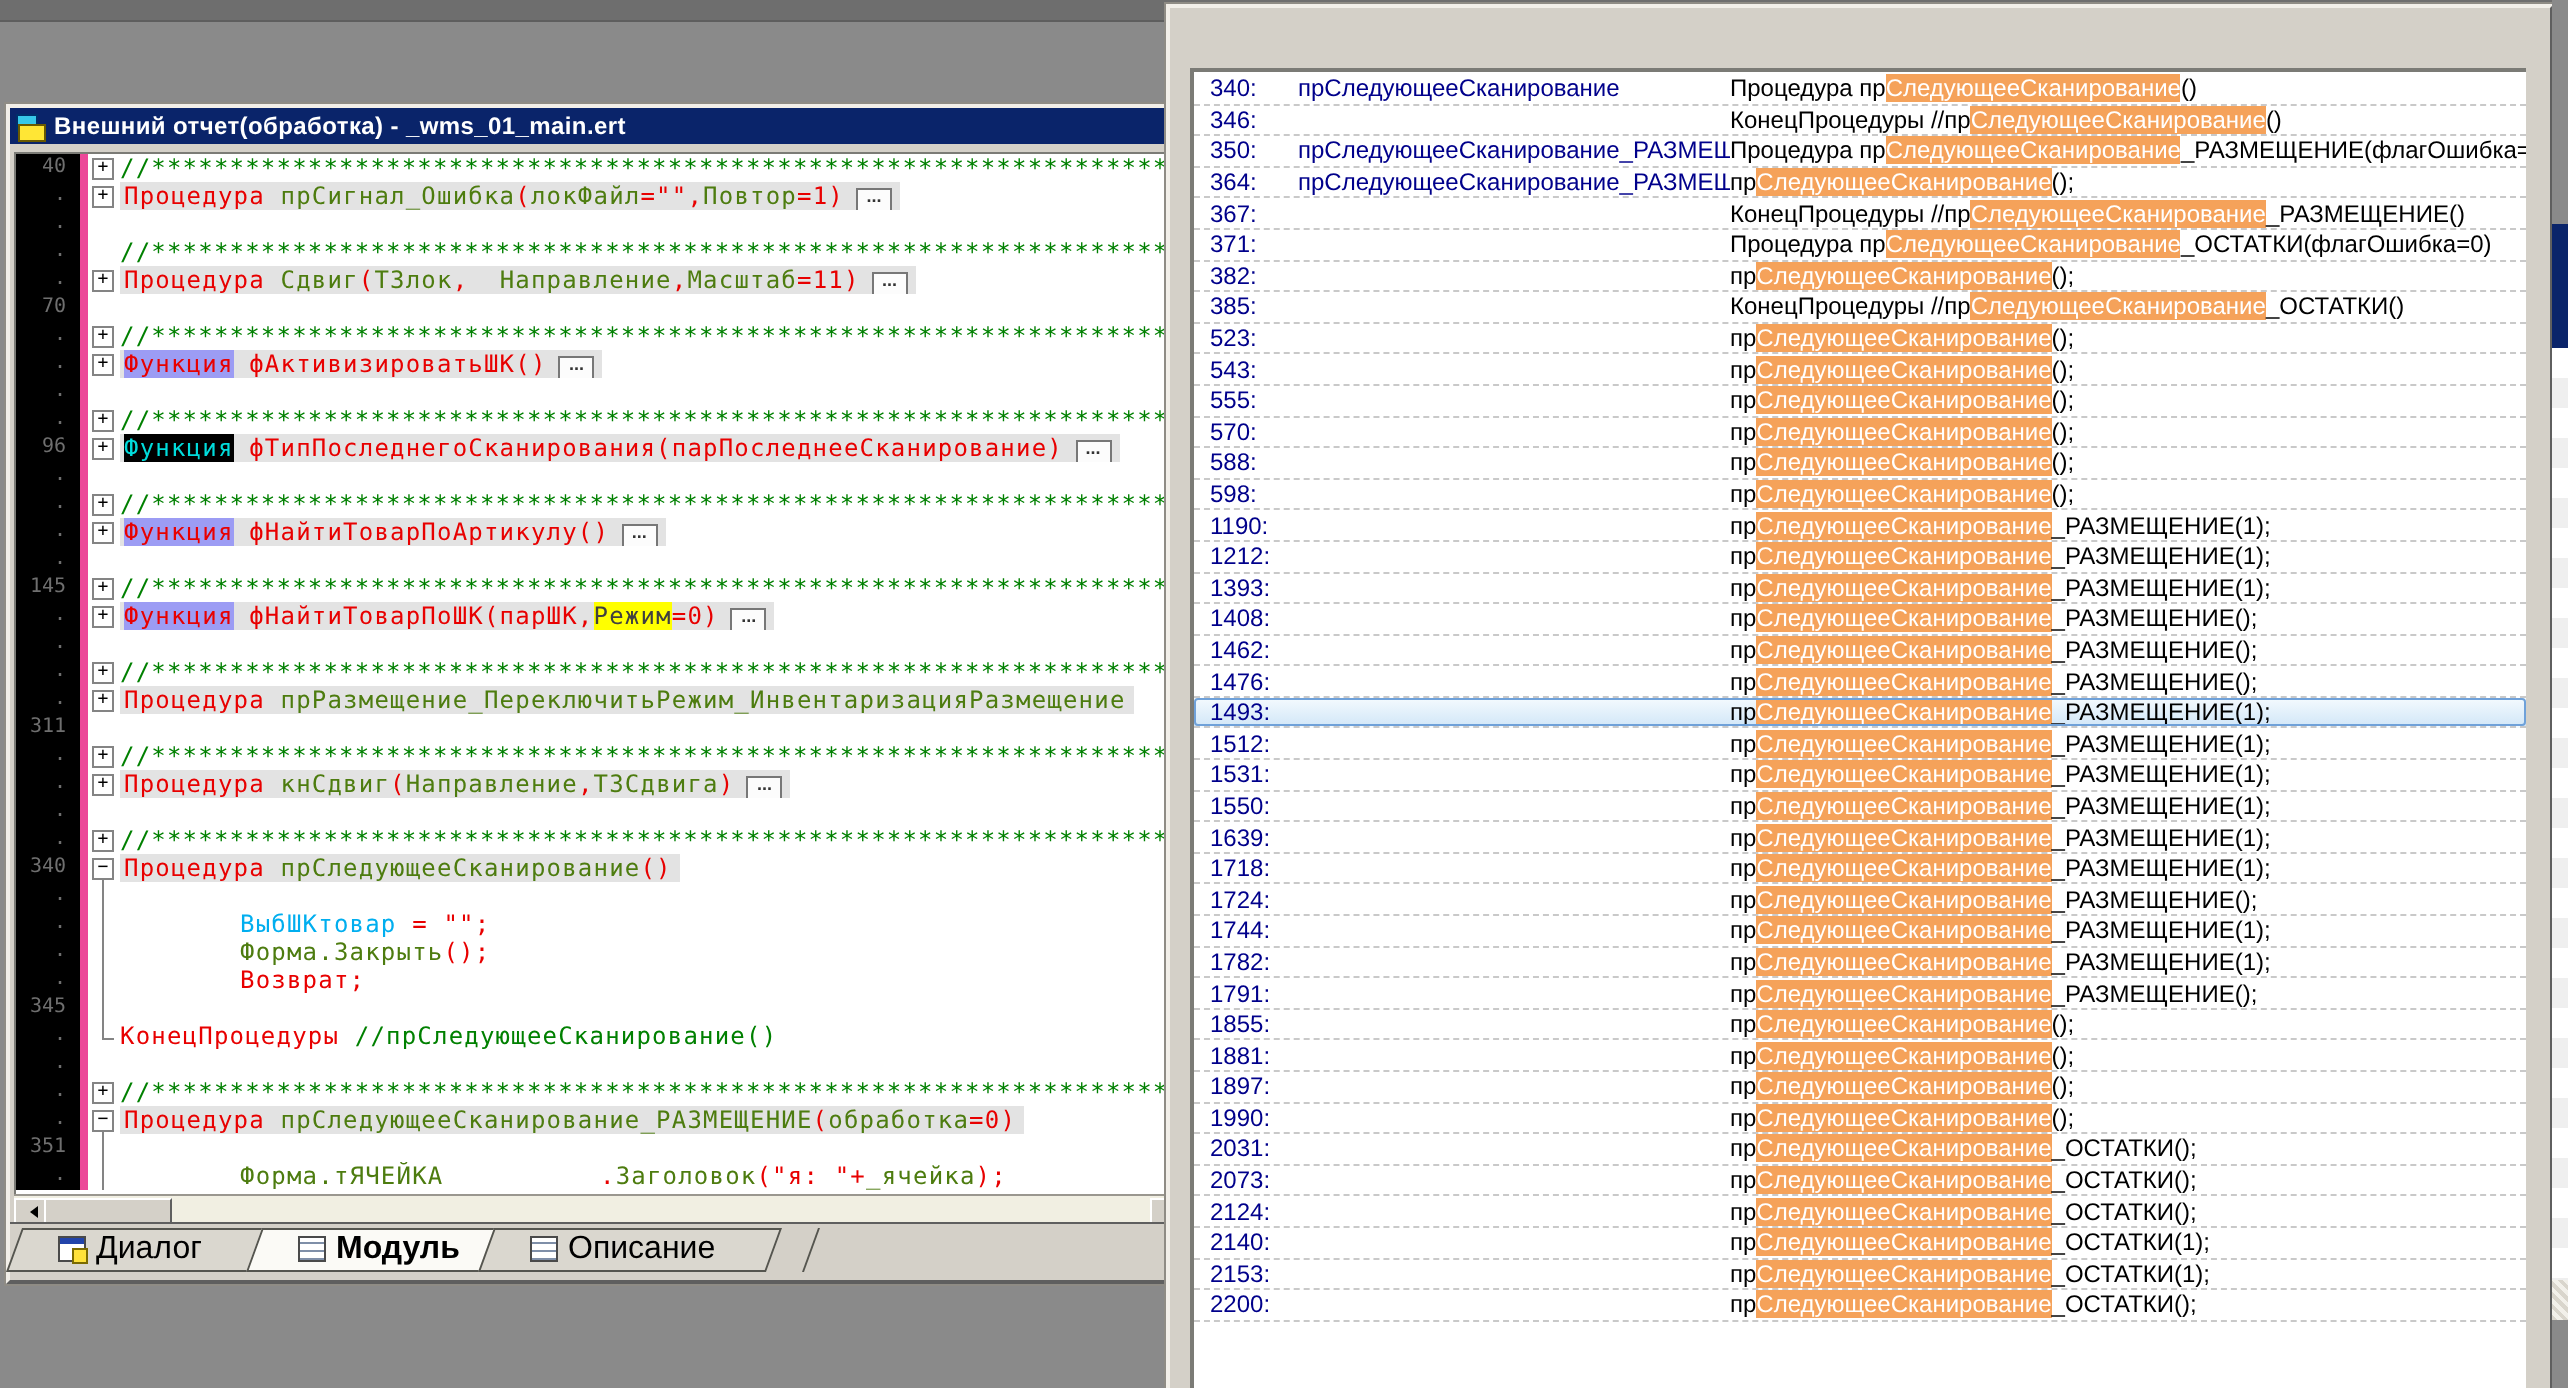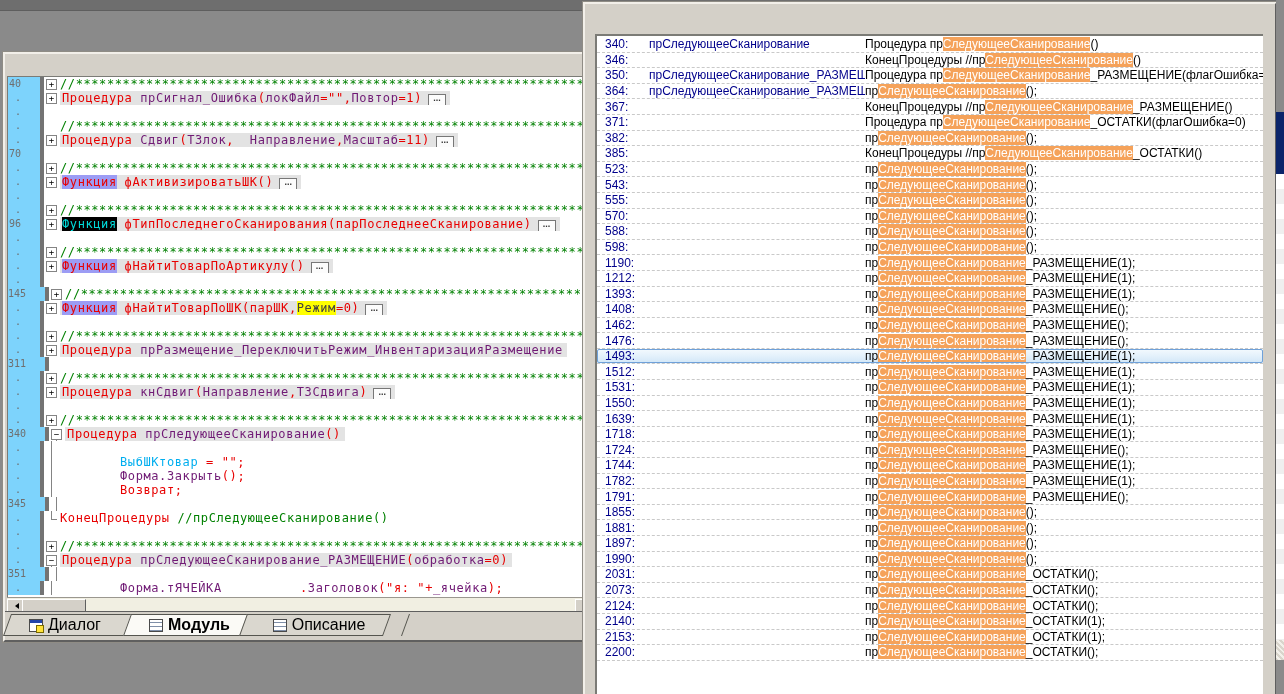--- a/index.html
+++ b/index.html
@@ -16,33 +16,33 @@
   
   #leftwin{left:3px;top:52px;width:588px;height:586px;}
   .lw-icon{width:15px;height:13px;position:relative;margin-right:4px;flex:0 0 15px;}
   .lw-icon::before{content:"";position:absolute;left:0;top:0;width:9px;height:7px;background:#37C8E8;border:1px solid #00306A;}
   .lw-icon::after{content:"";position:absolute;left:1px;top:5px;width:12px;height:7px;background:#FFE635;border:1px solid #6A5A00;}
 
   .editor-area{position:absolute;left:2px;right:2px;top:22px;bottom:42px;background:#fff;
                border:1px solid #7b7b76;border-right-color:#fff;border-bottom-color:#fff;overflow:hidden;}
   .crow{display:flex;height:14px;line-height:14px;white-space:pre;
         font-family:"DejaVu Sans Mono",monospace;font-size:12px;letter-spacing:.6px;}
-  .gut{flex:0 0 36px;background:#7dd3fc;color:#6F6F6F;text-align:right;padding-right:19px;
-       font-size:10px;letter-spacing:0;border-right:4px solid #737373;box-sizing:border-box;}
+  .gut{flex:0 0 36px;background:#000000;color:#6F6F6F;text-align:right;padding-right:7px;
+       font-size:10px;letter-spacing:0;border-right:4px solid #ec4899;box-sizing:border-box;}
   .mk{flex:0 0 16px;position:relative;}
   .foldbox{position:absolute;left:2px;top:2px;width:9px;height:9px;border:1px solid #848484;background:#fff;
            font:9px/8px "DejaVu Sans Mono",monospace;text-align:center;color:#000;letter-spacing:0;}
   .mk.minus::after{content:"";position:absolute;left:7px;top:13px;bottom:0;border-left:1px solid #848484;}
   .mk.line::after{content:"";position:absolute;left:7px;top:0;bottom:0;border-left:1px solid #848484;}
   .mk.end::after{content:"";position:absolute;left:7px;top:0;height:8px;width:5px;
                  border-left:1px solid #848484;border-bottom:1px solid #848484;}
   .ctext{flex:1;overflow:hidden;}
   .ctext.ind{padding-left:60px;}
   .cbar{display:inline-block;background:#E3E3E3;padding:0 4px 0 2px;}
-  .s-r{color:#E80000}.s-b{color:#701a75}.s-g{color:#008000}.s-c{color:#00AEEF}.s-n{color:#000}
+  .s-r{color:#E80000}.s-b{color:#4d7c0f}.s-g{color:#008000}.s-c{color:#00AEEF}.s-n{color:#000}
   .s-lav{background:#9C9CF4;color:#E80000}
   .s-blk{background:#000;color:#00DCDC}
   .s-yel{background:#FFFF00;color:#404040}
   .mbtn{display:inline-block;width:16px;height:10px;border:1px solid #777;background:#FCFCFC;color:#333;
         font:bold 9px/7px "Liberation Sans",sans-serif;text-align:center;vertical-align:1px;margin-left:6px;letter-spacing:0;}
 
   
   .hscroll{position:absolute;left:2px;right:2px;bottom:28px;height:14px;background:#F1EFE2;border-top:1px solid #9a978f;}
   .sb-btn{position:absolute;top:1px;width:14px;height:13px;background:#D4D0C8;
           border:1px solid;border-color:#fff #5f5f5f #5f5f5f #fff;}
@@ -90,20 +90,24 @@
   .sliver .hatch{position:absolute;left:0;right:0;top:640px;height:20px;
                  background:repeating-linear-gradient(45deg,#d9d5cc 0 2px,#f2f0ea 2px 4px);}
 </style>
 </head>
 <body>
 
 <div class="desktop">
   <div class="top-strip"></div>
 
   <div class="win" id="leftwin">
+    <div class="titlebar">
+      <span class="lw-icon"></span>
+      <span>Внешний отчет(обработка) - _wms_01_main.ert</span>
+    </div>
     <div class="editor-area">
       <div id="code-rows">
           <div class="crow"><div class="gut">40</div><div class="mk plus"><span class="foldbox">+</span></div><div class="ctext"><span class="s-g">//******************************************************************************************</span></div></div>
           <div class="crow"><div class="gut">.</div><div class="mk plus"><span class="foldbox">+</span></div><div class="ctext"><span class="cbar"><span class="s-r">Процедура </span><span class="s-b">прСигнал_Ошибка</span><span class="s-r">(</span><span class="s-b">локФайл</span><span class="s-r">="",</span><span class="s-b">Повтор</span><span class="s-r">=1)</span><span class="mbtn">...</span></span></div></div>
           <div class="crow"><div class="gut">.</div><div class="mk"></div><div class="ctext"></div></div>
           <div class="crow"><div class="gut">.</div><div class="mk"></div><div class="ctext"><span class="s-g">//******************************************************************************************</span></div></div>
           <div class="crow"><div class="gut">.</div><div class="mk plus"><span class="foldbox">+</span></div><div class="ctext"><span class="cbar"><span class="s-r">Процедура </span><span class="s-b">Сдвиг</span><span class="s-r">(</span><span class="s-b">ТЗлок</span><span class="s-r">,  </span><span class="s-b">Направление</span><span class="s-r">,</span><span class="s-b">Масштаб</span><span class="s-r">=11)</span><span class="mbtn">...</span></span></div></div>
           <div class="crow"><div class="gut">70</div><div class="mk"></div><div class="ctext"></div></div>
           <div class="crow"><div class="gut">.</div><div class="mk plus"><span class="foldbox">+</span></div><div class="ctext"><span class="s-g">//******************************************************************************************</span></div></div>
           <div class="crow"><div class="gut">.</div><div class="mk plus"><span class="foldbox">+</span></div><div class="ctext"><span class="cbar"><span class="s-lav">Функция</span><span class="s-r"> фАктивизироватьШК()</span><span class="mbtn">...</span></span></div></div>
@@ -139,21 +143,21 @@
         </div>
     </div>
     <div class="hscroll">
       <div class="sb-btn left"></div>
       <div class="sb-thumb"></div>
       <div class="sb-btn right"></div>
     </div>
     <div class="tabbar" id="tabbar">
         <div class="tab" style="left: 2px; width: 112px;"><span class="shape"></span><span class="tab-icon dialog"></span><span class="lbl">Диалог</span></div>
         <div class="tab active" style="left: 122px; width: 108px;"><span class="shape"></span><span class="tab-icon doc"></span><span class="lbl">Модуль</span></div>
-        <div class="tab" style="left: 238px; width: 108px; text-align: center;"><span class="shape"></span><span class="tab-icon doc"></span><span class="lbl">Описание</span></div>
+        <div class="tab" style="left: 238px; width: 108px;"><span class="shape"></span><span class="tab-icon doc"></span><span class="lbl">Описание</span></div>
         <div class="tab-trail" style="left: 400px;"></div>
       </div>
   </div>
 
   <div class="win" id="rightwin">
     <div class="listbox" id="results-list">
         <div class="rrow"><span class="rnum">340:</span><span class="rctx">прСледующееСканирование</span><span class="rtxt"><span>Процедура пр</span><span class="m">СледующееСканирование</span><span>()</span></span></div>
         <div class="rrow"><span class="rnum">346:</span><span class="rctx"></span><span class="rtxt"><span>КонецПроцедуры //пр</span><span class="m">СледующееСканирование</span><span>()</span></span></div>
         <div class="rrow"><span class="rnum">350:</span><span class="rctx">прСледующееСканирование_РАЗМЕЩЕНИЕ</span><span class="rtxt"><span>Процедура пр</span><span class="m">СледующееСканирование</span><span>_РАЗМЕЩЕНИЕ(флагОшибка=0)</span></span></div>
         <div class="rrow"><span class="rnum">364:</span><span class="rctx">прСледующееСканирование_РАЗМЕЩЕНИЕ</span><span class="rtxt"><span>пр</span><span class="m">СледующееСканирование</span><span>();</span></span></div>

